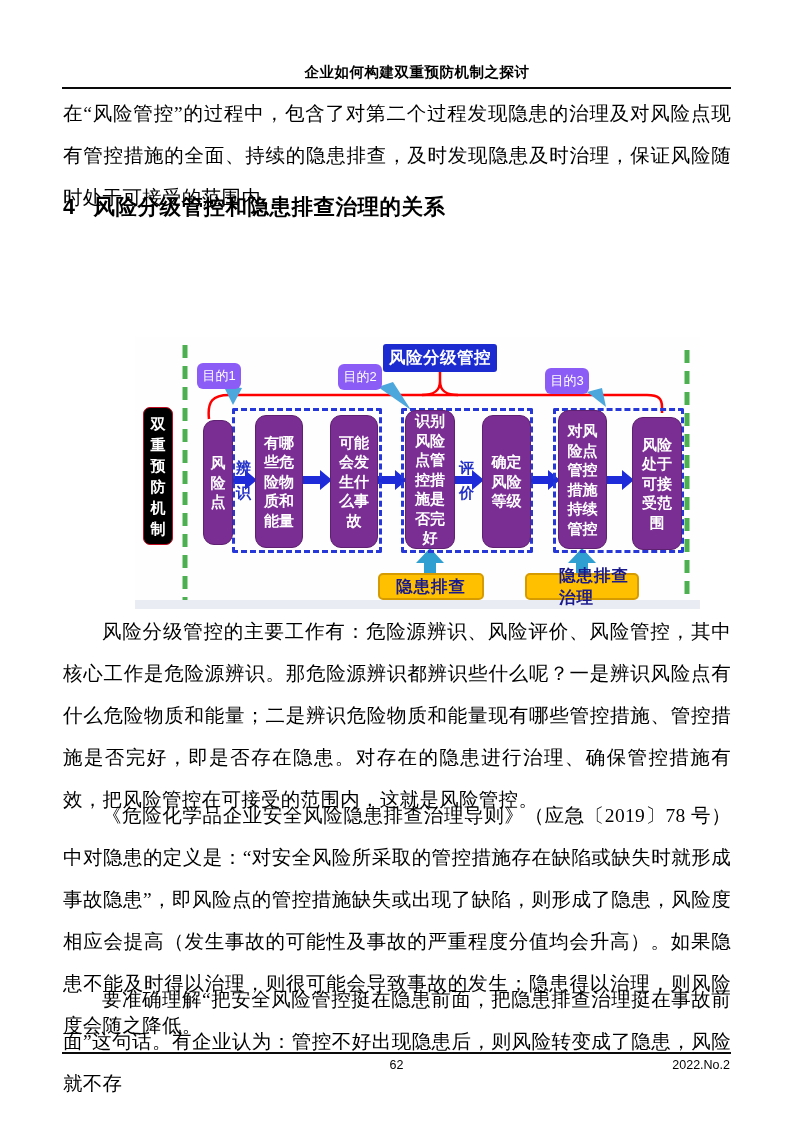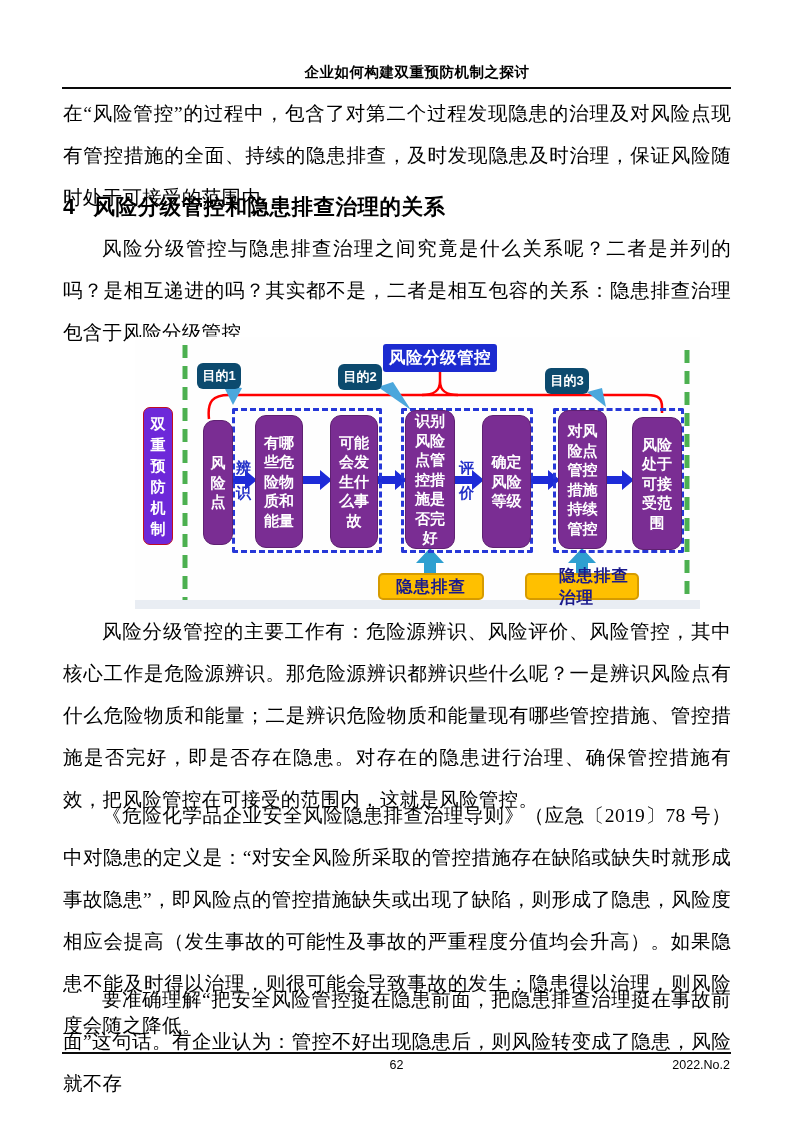--- a/index.html
+++ b/index.html
@@ -46,33 +46,33 @@
   
   .diagram {
     position:absolute; left:135px; top:337px; width:565px; height:272px;
     font-family:"Liberation Sans","DejaVu Sans",sans-serif;
     background:#fefefe;
   }
   .dg-strip { position:absolute; left:0; top:263px; width:565px; height:9px; background:#e9edf3; }
   .dg-svg { position:absolute; left:0; top:0; z-index:1; }
   .side-box {
     position:absolute; left:8px; top:70px; width:30px; height:138px; z-index:2;
-    background:#6d28d9; border:1px solid #c00d22; border-radius:7px;
+    background:#000000; border:1px solid #c00d22; border-radius:7px;
     color:#fff; font-weight:bold; font-size:15px; line-height:21px;
     display:flex; align-items:center; justify-content:center; text-align:center;
     word-break:break-all; padding:2px 6px;
   }
   .dg-title {
     position:absolute; left:248px; top:7px; width:114px; height:28px; z-index:4;
     background:#1c2bd0; border-radius:3px; color:#fff; font-weight:bold; font-size:16.5px;
     display:flex; align-items:center; justify-content:center; letter-spacing:0.5px;
   }
   .bubble {
     position:absolute; z-index:4; width:44px; height:26px;
-    background:#0c4a6e; border-radius:6px; color:#fff; font-weight:bold; font-size:13px;
+    background:#8b5cf6; border-radius:6px; color:#fff; font-weight:normal; font-size:13px;
     display:flex; align-items:center; justify-content:center;
   }
   .b1 { left:62px;  top:26px; }
   .b2 { left:203px; top:27px; }
   .b3 { left:410px; top:31px; }
   .dashed-rect { position:absolute; z-index:2; border:3px dashed #2638d8; border-radius:2px; }
   .r1 { left:97px;  top:71px; width:150px; height:145px; }
   .r2 { left:266px; top:71px; width:132px; height:145px; }
   .r3 { left:418px; top:71px; width:131px; height:145px; }
   .pbox {
@@ -112,21 +112,20 @@
 
   <div class="header-title">企业如何构建双重预防机制之探讨</div>
   <div class="header-rule"></div>
 
   <div class="para p1">在“风险管控”的过程中，包含了对第二个过程发现隐患的治理及对风险点现有管控措施的全面、持续的隐患排查，及时发现隐患及时治理，保证风险随时处于可接受的范围内。</div>
 
   <div class="section-heading">
     <span class="num">4</span><span>风险分级管控和隐患排查治理的关系</span>
   </div>
 
-  <div class="para p2 indent">风险分级管控与隐患排查治理之间究竟是什么关系呢？二者是并列的吗？是相互递进的吗？其实都不是，二者是相互包容的关系：隐患排查治理包含于风险分级管控。</div>
 
   <div class="diagram">
     <div class="dg-strip"></div>
 
     <svg class="dg-svg" width="565" height="272" viewBox="0 0 565 272">
 
       <path d="M50 8 V263" stroke="#4cb050" stroke-width="5" stroke-dasharray="13 8" fill="none"></path>
       <path d="M552 13 V263" stroke="#4cb050" stroke-width="5" stroke-dasharray="13 8" fill="none"></path>
 
       <path d="M74 82 C72 64 78 58 94 58 L512 58 C524 58 527 62 527 70 L527 76" stroke="#ff0000" stroke-width="2.5" fill="none"></path>

